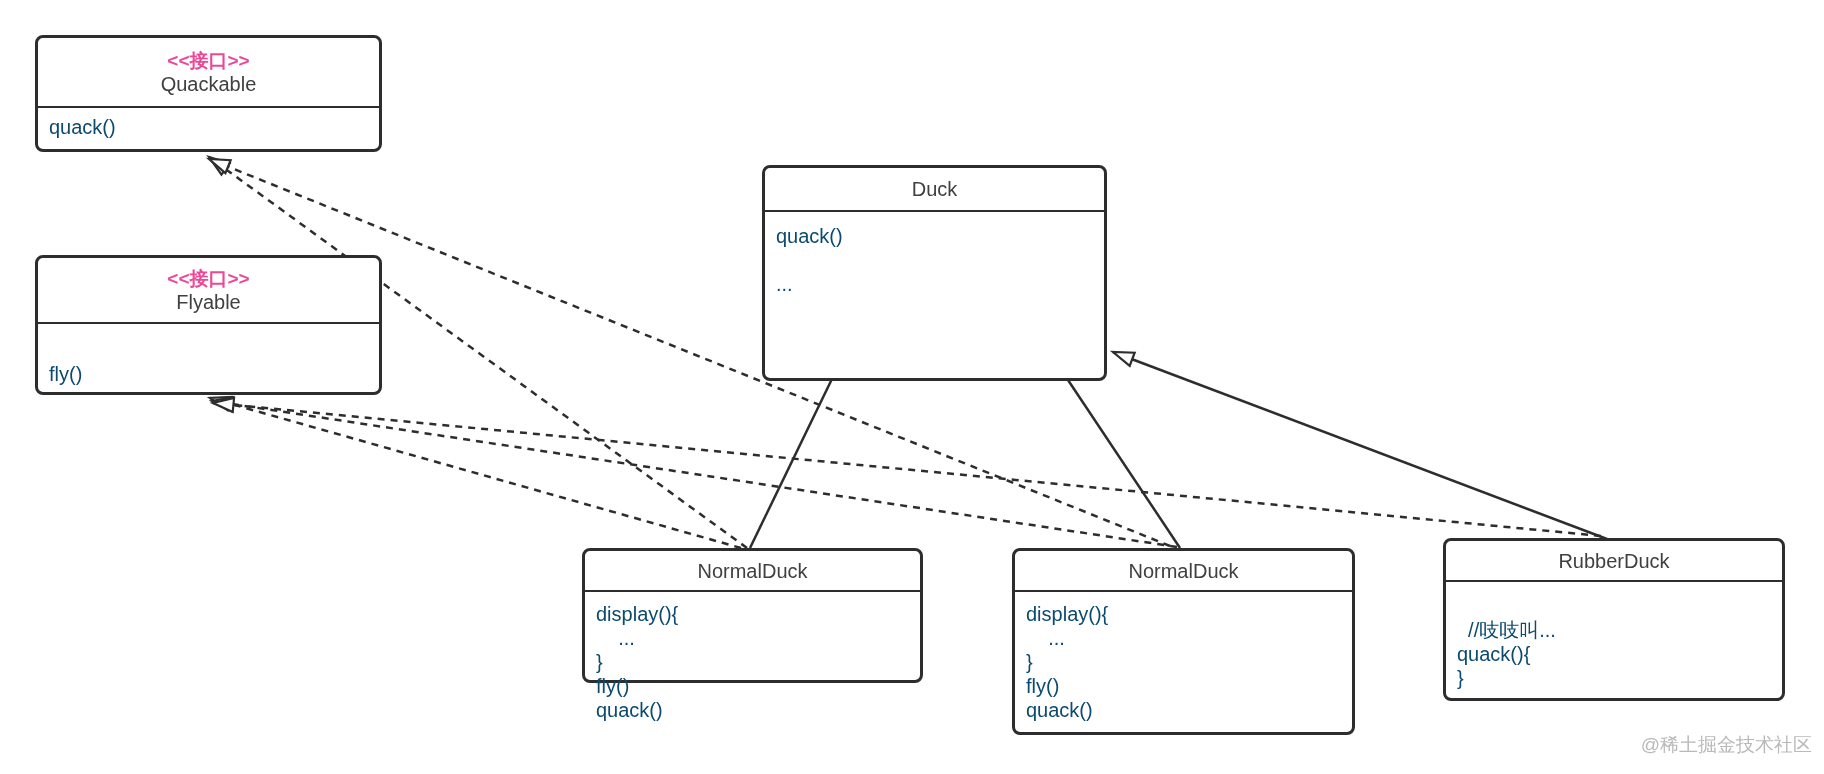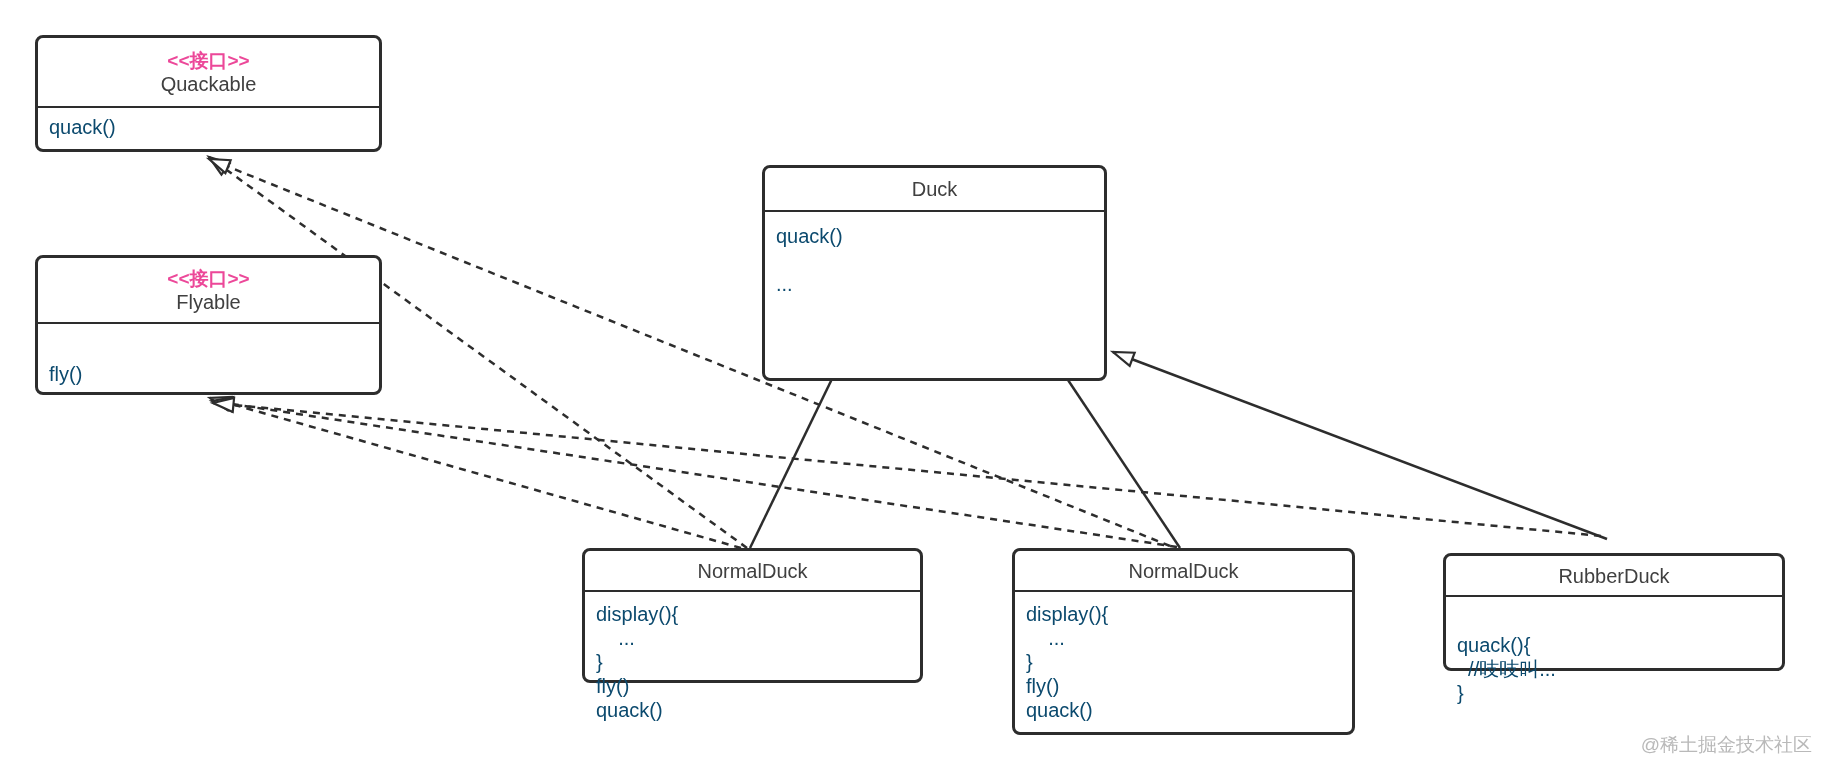--- a/index.html
+++ b/index.html
@@ -139,26 +139,26 @@
     </div>
     <div class="box-body" style="padding-top:10px;">
       <div class="method-line">display(){</div>
       <div class="method-line">    ...</div>
       <div class="method-line">}</div>
       <div class="method-line">fly()</div>
       <div class="method-line">quack()</div>
     </div>
   </div>
 
-  <div class="uml-box" style="left:1443px; top:538px; width:342px; height:118px;margin-top:15px;">
+  <div class="uml-box" style="left:1443px; top:538px; width:342px; height:163px;">
     <div class="box-header" style="height:41px;">
       <div class="box-title">RubberDuck</div>
     </div>
     <div class="box-body" style="padding-top:36px;">
+      <div class="method-line">  //吱吱叫...</div>
       <div class="method-line">quack(){</div>
-      <div class="method-line">  //吱吱叫...</div>
       <div class="method-line">}</div>
     </div>
   </div>
 
   <div id="watermark">@稀土掘金技术社区</div>
 
 </div>
 
 </body></html>

